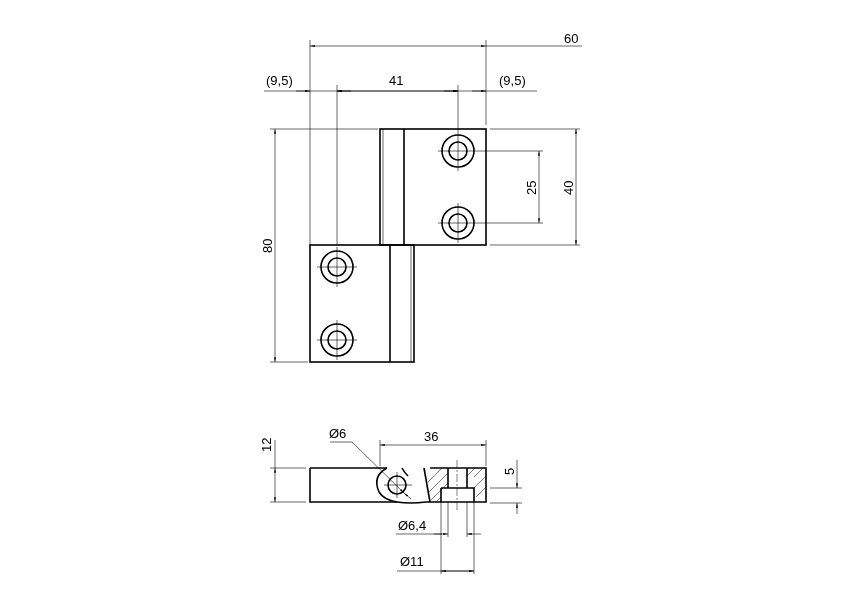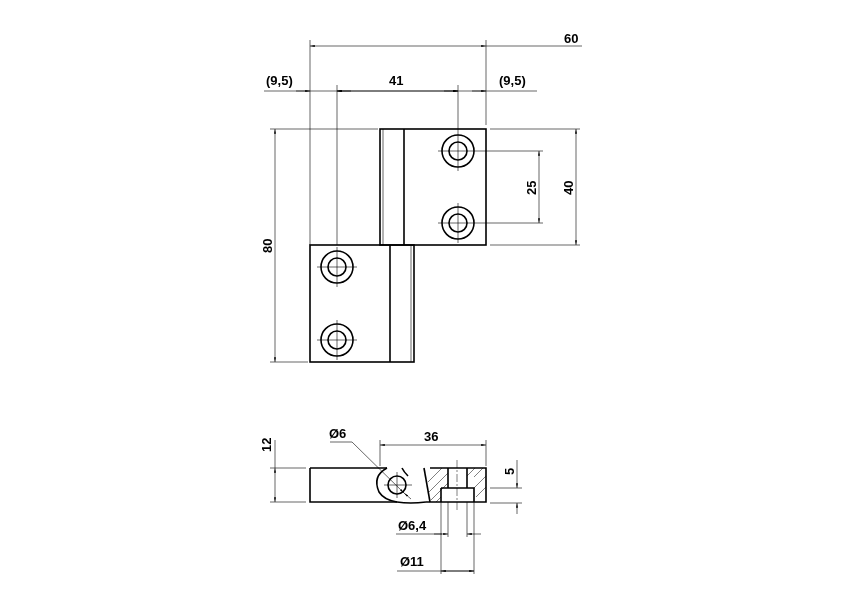--- a/index.html
+++ b/index.html
@@ -1,16 +1,16 @@
 <!DOCTYPE html>
 <html><head>
   <meta charset="utf-8">
   <style>
     html, body { margin: 0; padding: 0; background: #ffffff; }
-    #canvas { position: relative; width: 850px; height: 600px; background: #ffffff; overflow: hidden; font-weight: bold; }
+    #canvas { position: relative; width: 850px; height: 600px; background: #ffffff; overflow: hidden; }
     svg { position: absolute; left: 0; top: 0; }
     .outline { stroke: #000; stroke-width: 1.6; fill: none; }
     .thin { stroke: #000; stroke-width: 0.6; fill: none; }
     .center { stroke: #000; stroke-width: 0.5; fill: none; stroke-dasharray: 8 2 2 2; }
     .hatch { stroke: #000; stroke-width: 0.5; }
     .dimtext { font-family: "Liberation Sans", sans-serif; font-size: 13px; fill: #000; }
   </style>
 </head>
 <body>
 

